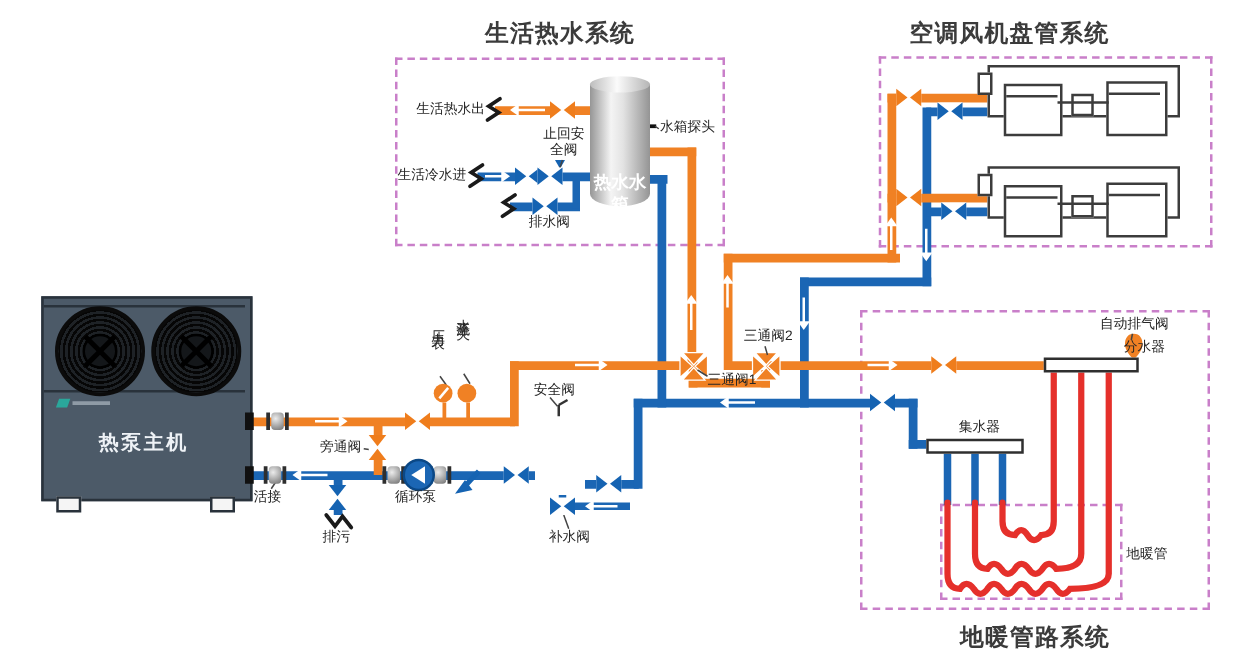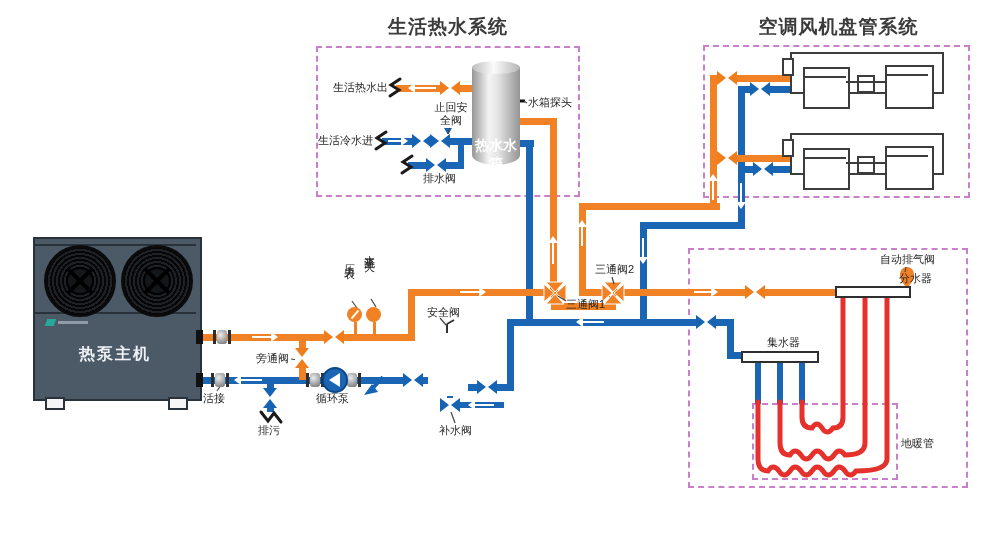--- a/index.html
+++ b/index.html
@@ -90,21 +90,22 @@
 <body>
 
 <div id="stage">
 
   <div class="dash" style="left:316px;top:46px;width:260px;height:147px;"></div>
   <div class="dash" style="left:703px;top:45px;width:263px;height:149px;"></div>
   <div class="dash" style="left:688px;top:248px;width:276px;height:236px;"></div>
   <div class="dash" style="left:752px;top:403px;width:142px;height:73px;"></div>
 
   <div class="title" style="left:316px;top:14px;width:264px;">生活热水系统</div>
-  <div class="title" style="left:705px;top:14px;width:267px;">空调风机盘管系统</div>
+  <div class="title" style="left:674px;top:14px;width:267px;">空调风机盘管系统</div>
+  <div class="title" style="left:688px;top:497px;width:280px;">地暖管路系统</div>
 
   <div class="hpbody"></div>
   <div class="hpline" style="left:35px;top:244px;width:161px;height:2px;"></div>
   <div class="hpline" style="left:35px;top:312px;width:161px;height:2px;"></div>
   <div class="fan" style="left:44px;top:245px;">
       <i></i>
       <b></b>
     </div>
   <div class="fan" style="left:121px;top:245px;">
       <i></i>

